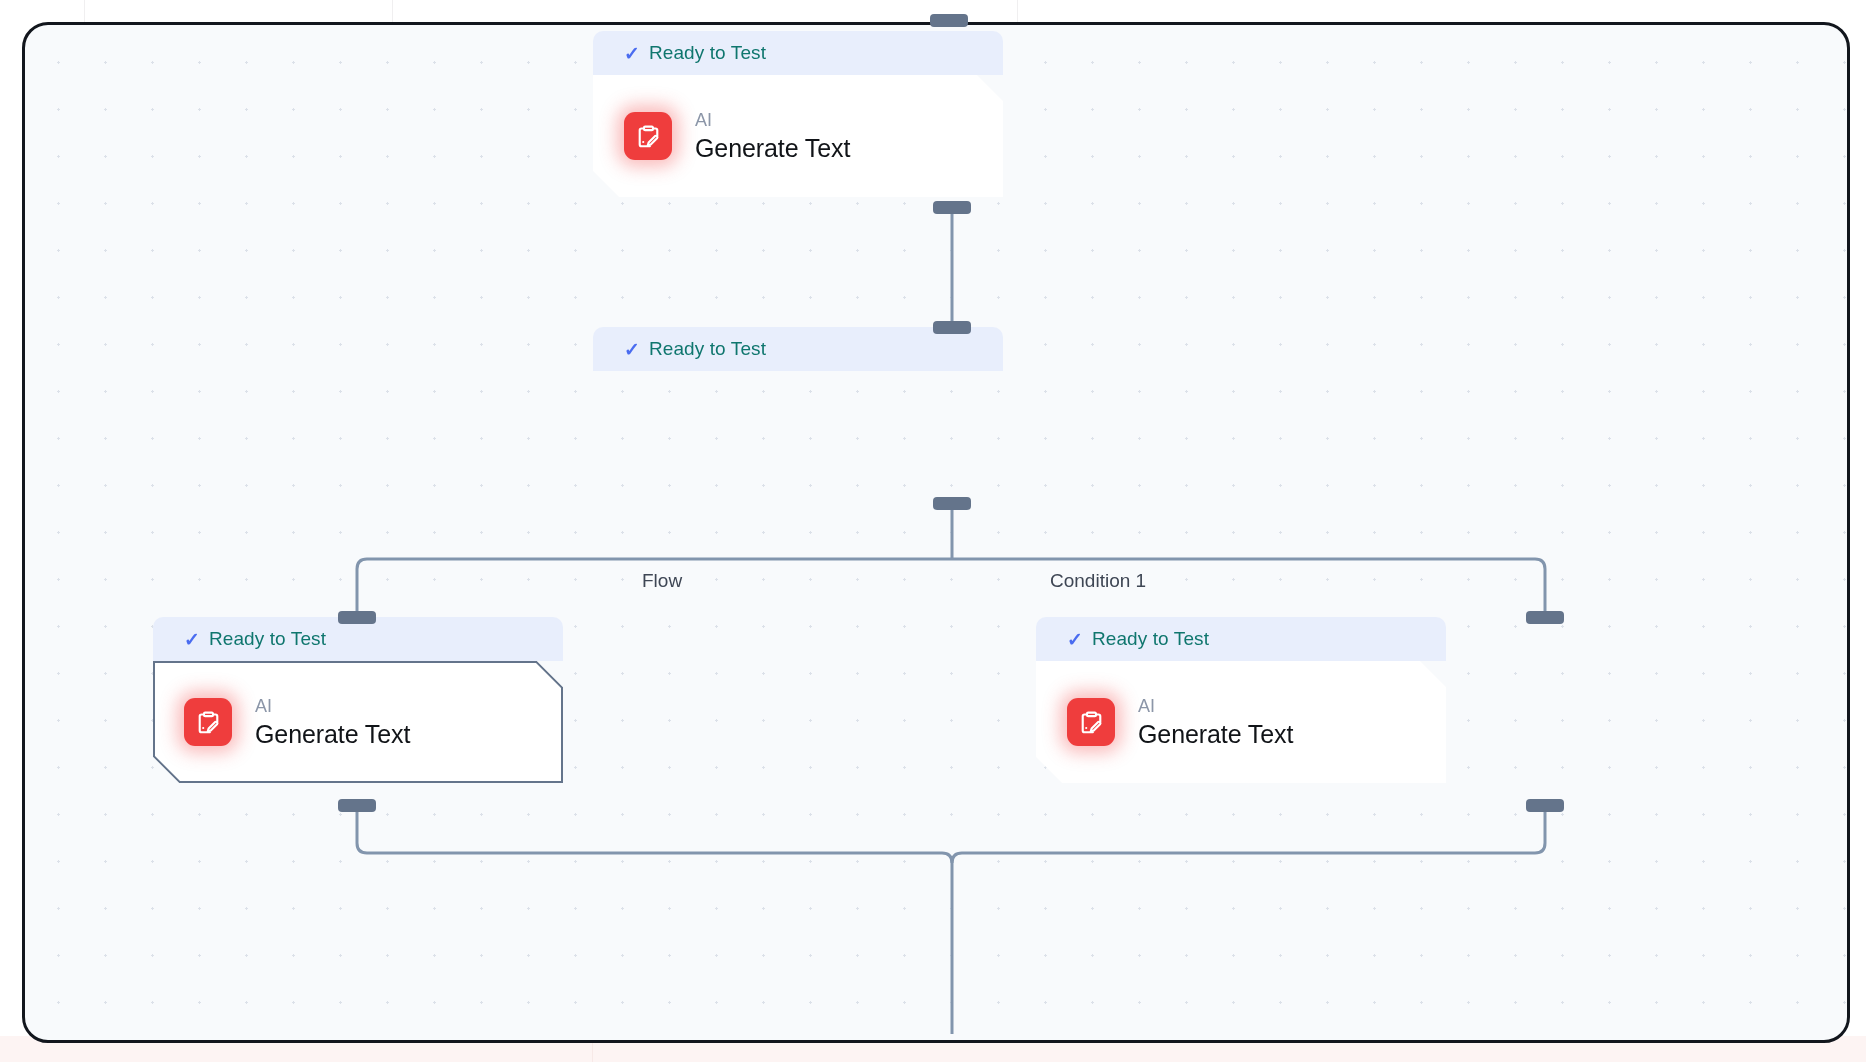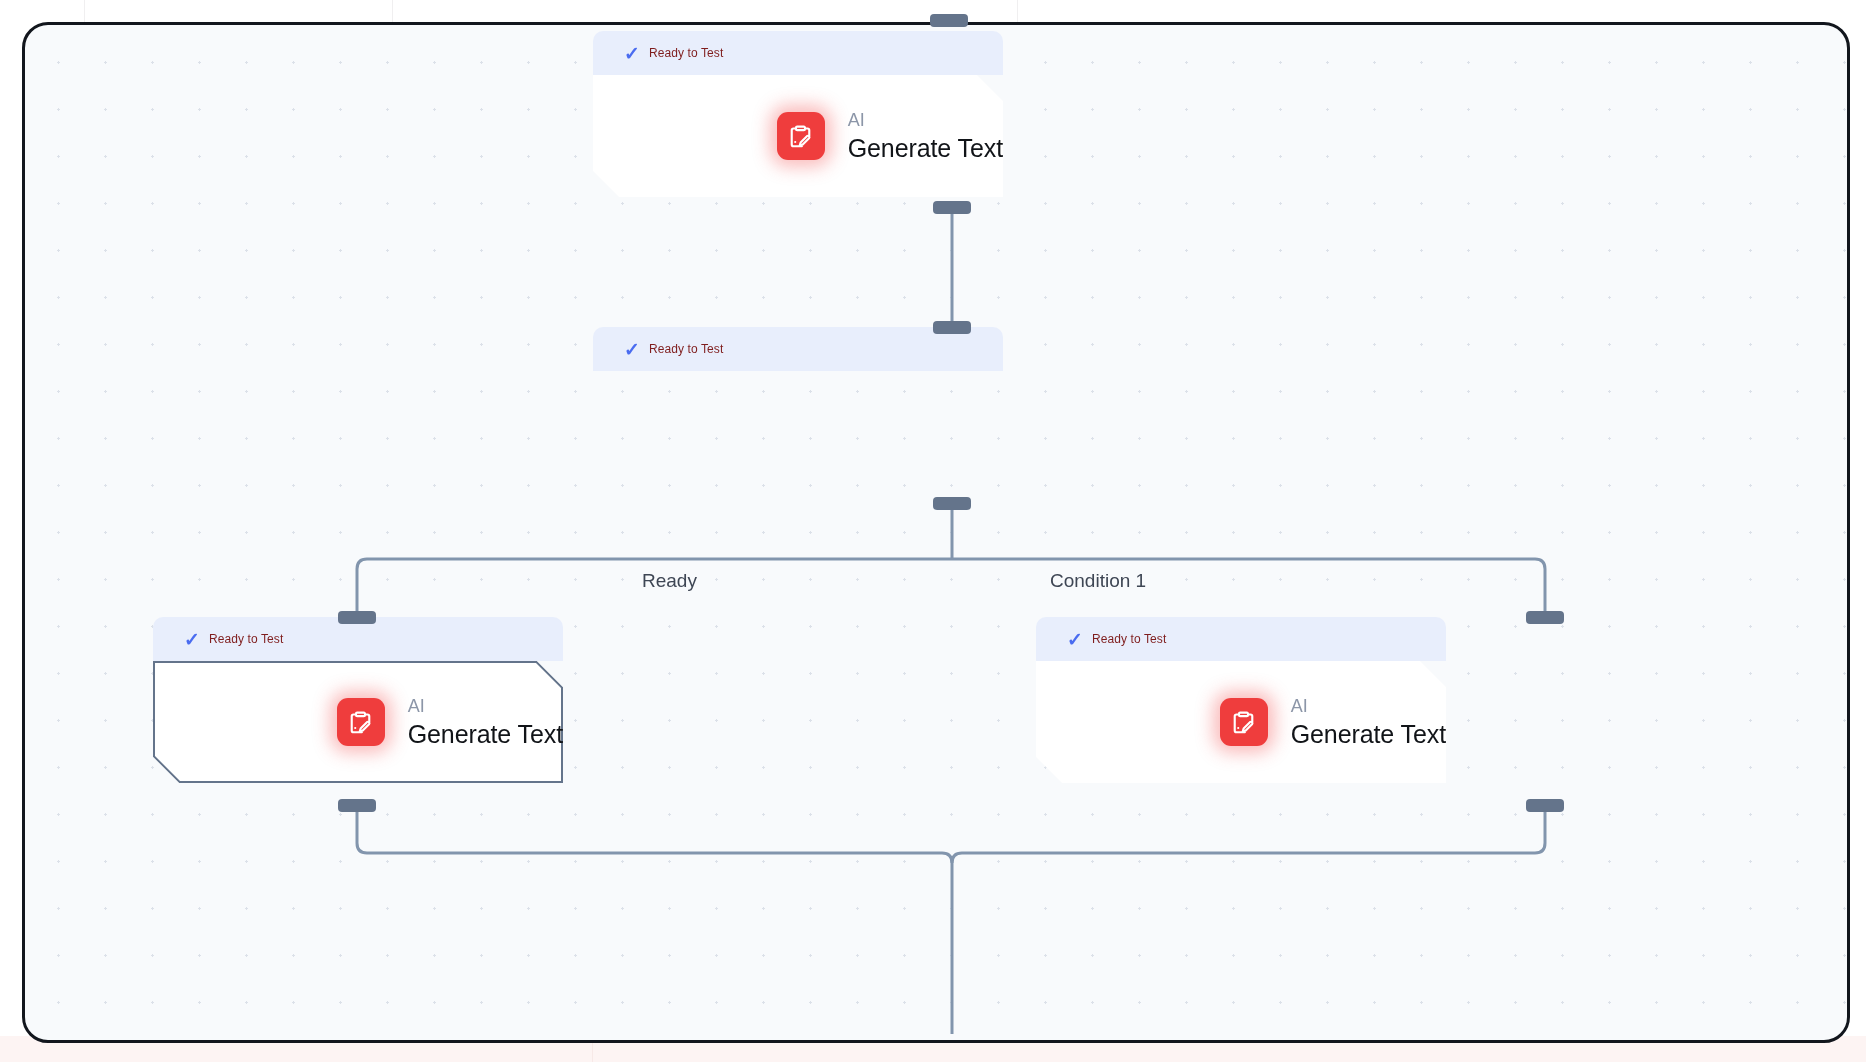--- a/index.html
+++ b/index.html
@@ -92,22 +92,22 @@
     padding: 0 0 0 31px;
     box-sizing: border-box;
   }
   .node-status .check {
     color: #4a6cf0;
     font-size: 19px;
     line-height: 1;
     font-weight: 700;
   }
   .node-status .status-text {
-    color: #7f1d1d;
-    font-size: 12px;
+    color: #0f766e;
+    font-size: 19px;
     letter-spacing: 0.1px;
   }
   .node-body {
     position: relative;
     height: 122px;
     background: #ffffff;
     box-sizing: border-box;
     display: flex;
     align-items: center;
     padding-left: 31px;
@@ -116,21 +116,20 @@
     clip-path: polygon(
       0 0,
       calc(100% - 26px) 0,
       100% 26px,
       100% 100%,
       26px 100%,
       0 calc(100% - 26px)
     );
     filter: drop-shadow(0 2px 3px rgba(15,23,42,0.10))
             drop-shadow(0 1px 1px rgba(15,23,42,0.06));
-    justify-content: flex-end;
   }
   .node.selected .node-body {
     filter: none;
     background:
       linear-gradient(#ffffff, #ffffff) padding-box;
   }
   
   .node.selected .node-body::before {
     content: "";
     position: absolute;
@@ -239,21 +238,21 @@
     <div class="port" style="left:908px; top:176px;"></div>
     <div class="port" style="left:908px; top:296px;"></div>
     <div class="port" style="left:908px; top:472px;"></div>
 
     <div class="port" style="left:313px; top:586px;"></div>
     <div class="port" style="left:313px; top:774px;"></div>
 
     <div class="port" style="left:1501px; top:586px;"></div>
     <div class="port" style="left:1501px; top:774px;"></div>
 
-    <div class="branch-label" style="left:608px; top:545px;">Ready</div>
+    <div class="branch-label" style="left:608px; top:545px;">Flow</div>
     <div class="branch-label" style="left:1016px; top:545px;">Condition 1</div>
 
     <div class="node" style="left:568px; top:6px;">
       <div class="node-status">
         <span class="check">✓</span>
         <span class="status-text">Ready to Test</span>
       </div>
       <div class="node-body">
         <div class="node-icon ai">
           <svg width="27" height="27" viewBox="0 0 24 24" fill="none" stroke="#ffffff" stroke-width="1.9" stroke-linecap="round" stroke-linejoin="round">

